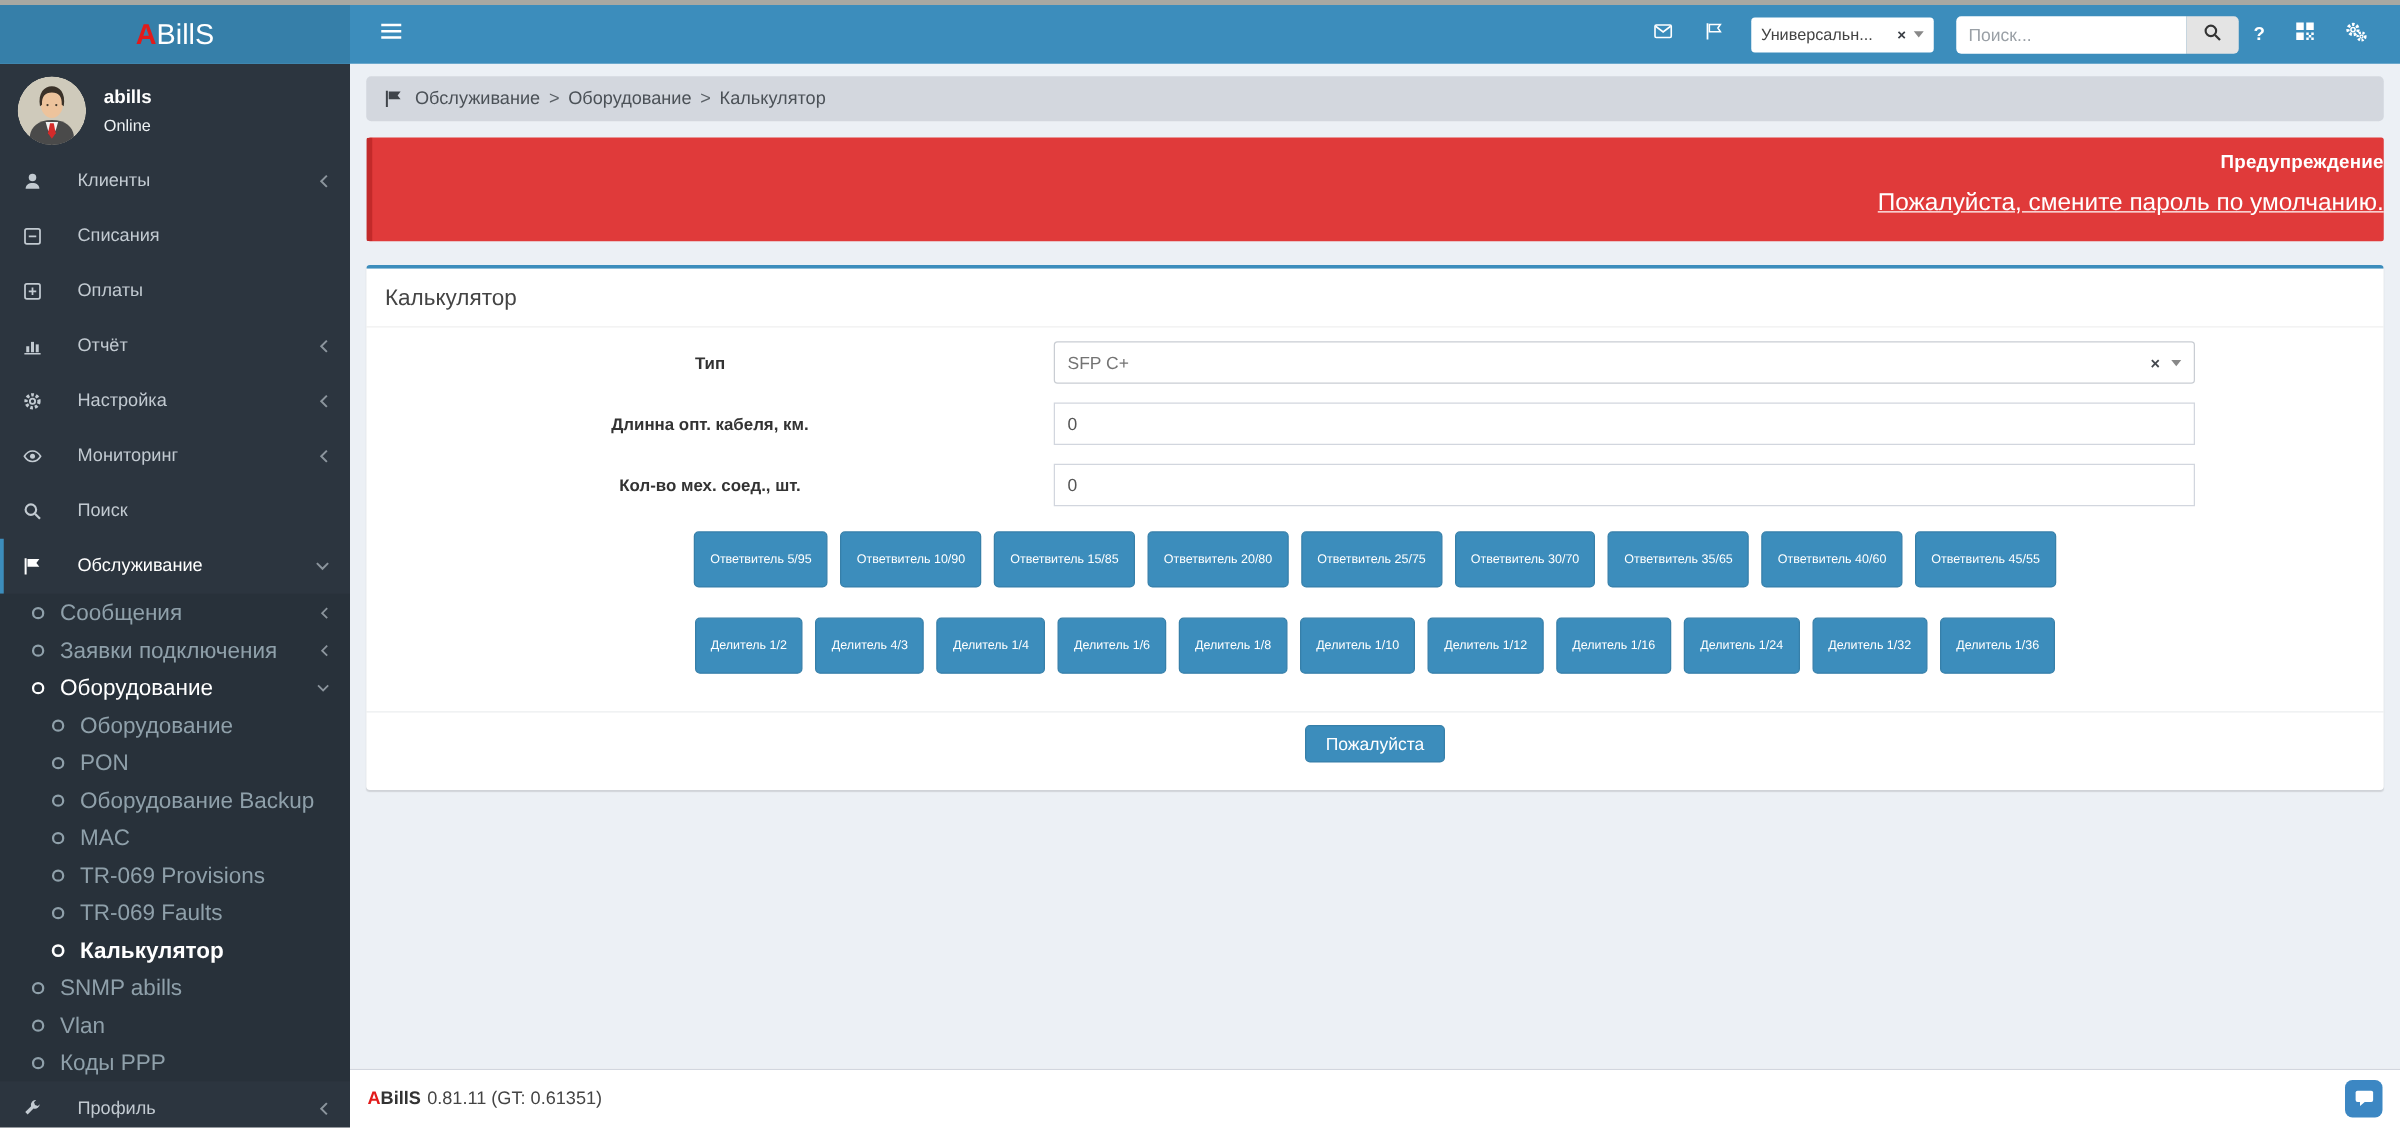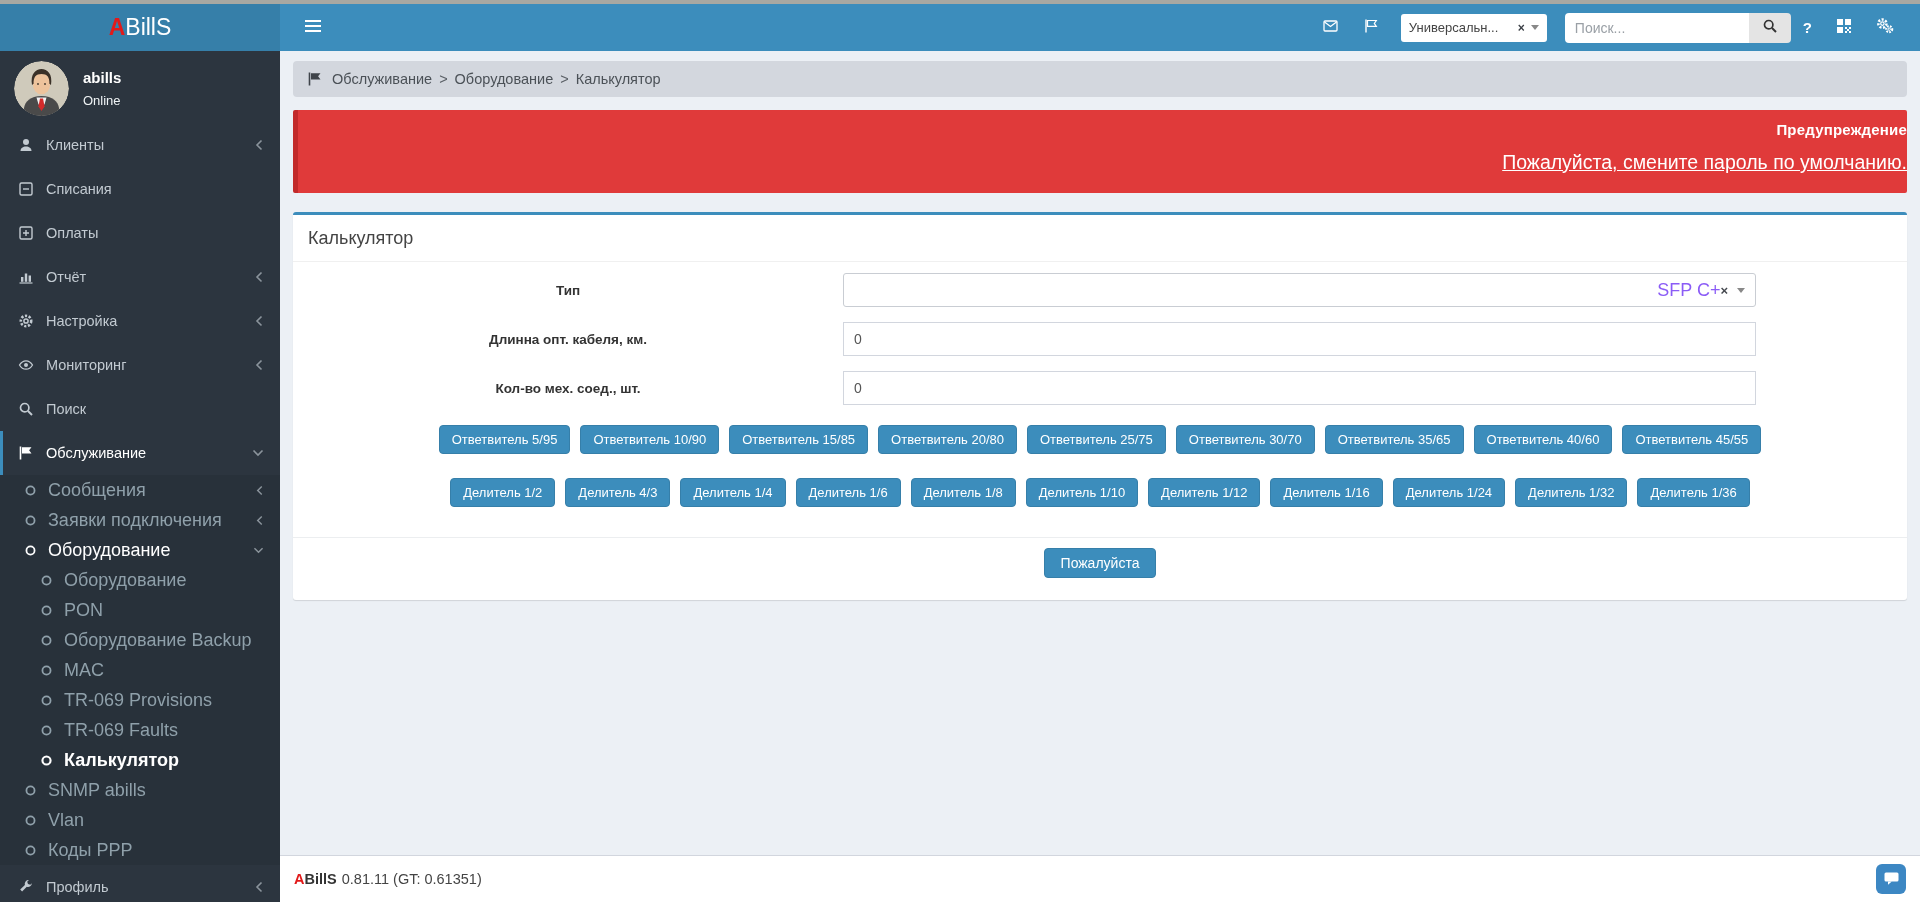--- a/index.html
+++ b/index.html
@@ -27,21 +27,21 @@
 
   
   .sidebar { position:absolute; top:51px; left:0; width:280px; height:851px; background:#2c353f; color:#c2cad1; z-index:40; }
   .user-panel { display:flex; align-items:center; gap:14px; padding:8px 14px; height:70px; margin-top:2px; }
   .avatar { width:55px; height:55px; border-radius:50%; overflow:hidden; flex:0 0 55px; }
   .user-name { color:#fff; font-weight:bold; font-size:15px; }
   .user-status { color:#eef2f4; font-size:13px; margin-top:7px; }
   .menu { margin-top:0; }
   .mi { height:44px; display:flex; align-items:center; padding:0 16px; font-size:14.5px; color:#c2cad1; cursor:pointer; }
   .mi .ic { width:20px; margin-right:10px; display:flex; justify-content:center; color:#c2cad1; }
-  .mi .lbl { flex:1; }
+  .mi .lbl { flex:1;margin-left:16px; }
   .chev { color:#8b949c; display:flex; }
   .mi.active { border-left:3px solid #3c8dbc; padding-left:13px; color:#fff; }
   .mi.active .ic { color:#fff; }
   .submenu { background:#28313a; }
   .smi { height:30px; display:flex; align-items:center; padding:0 16px 0 24px; font-size:18px; color:#8fa0aa; cursor:pointer; }
   .smi .ic { width:14px; margin-right:10px; display:flex; color:#8fa0aa; }
   .smi.open { color:#fff; } .smi.open .ic { color:#fff; }
   .smi .lbl { flex:1; }
   .smi3 { padding-left:40px; }
   .smi.active3 { color:#fff; font-weight:bold; } .smi.active3 .ic { color:#fff; }
@@ -57,26 +57,26 @@
   .alert-title { font-weight:bold; font-size:15px; letter-spacing:.2px; }
   .alert-link { display:inline-block; margin-top:13px; font-size:19.5px; text-decoration:underline; cursor:pointer; }
 
   .panel { margin-top:19px; background:#fff; border-top:3px solid #3c8dbc; border-radius:3px; box-shadow:0 1px 1px rgba(0,0,0,.12); }
   .panel-header { padding:13px 15px 12px; font-size:18px; color:#444; border-bottom:1px solid #f0f0f0; }
   .panel-body { padding-top:11px; }
   .form-row { display:flex; align-items:center; margin-bottom:15px; height:34px; }
   .form-label { width:550px; text-align:center; font-weight:bold; font-size:13.5px; color:#333; }
   .ctrl { width:913px; }
   .select2 { height:34px; border:1px solid #c9cdd3; border-radius:3px; background:#fff; display:flex; align-items:center; padding:0 10px; cursor:pointer; }
-  .select2 .val { flex:1; text-align:right; font-size:18px; color:#8b5cf6; }
+  .select2 .val { flex:1; text-align:left; font-size:14px; color:#737373; }
   .select2 .clr { color:#44484e; font-weight:bold; font-size:13px; margin-right:9px; cursor:pointer; }
   .txt { width:913px; height:34px; border:1px solid #d2d6de; padding:0 10px; font-size:14px; color:#555; outline:none; font-family:inherit; background:#fff; }
   .btn-row { display:flex; justify-content:center; gap:10px; margin-top:20px; }
   .btn-row.second { margin-top:24px; }
-  .btn { background:#3c8dbc; border:1px solid #367fa9; color:#fff; font-size:13px; padding:6px 12px; border-radius:4px; cursor:pointer; font-family:inherit; white-space:nowrap; }
+  .btn { background:#3c8dbc; border:1px solid #367fa9; color:#fff; font-size:10px; padding:16px 12px; border-radius:4px; cursor:pointer; font-family:inherit; white-space:nowrap; }
   .panel-footer { margin-top:30px; border-top:1px solid #eceef0; padding:10px 0 22px; display:flex; justify-content:center; }
   .btn-submit { font-size:14px; padding:6px 16px; }
 
   
   .page-footer { position:absolute; bottom:0; left:280px; width:1640px; height:47px; background:#fff; border-top:1px solid #d2d6de; display:flex; align-items:center; padding:0 14px; font-size:14.5px; color:#444; z-index:45; }
   .brand { font-weight:bold; color:#333; }
   .brand .accent { color:#e21a1a; }
   .version { margin-left:5px; }
   .chat-btn { margin-left:auto; width:30px; height:30px; background:#3c87c3; border:none; border-radius:6px; display:flex; align-items:center; justify-content:center; cursor:pointer; }
 </style>

